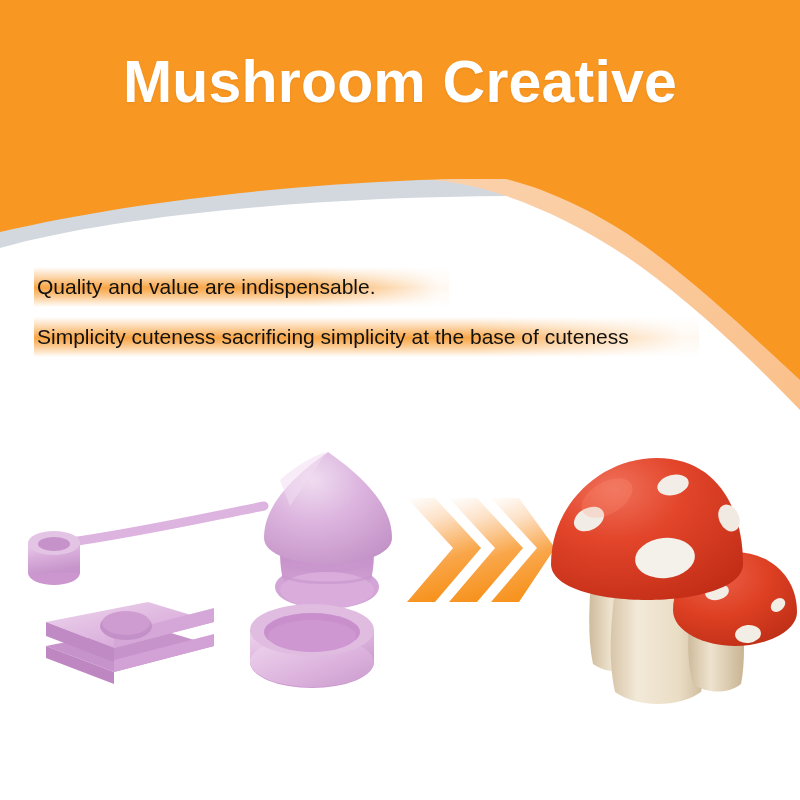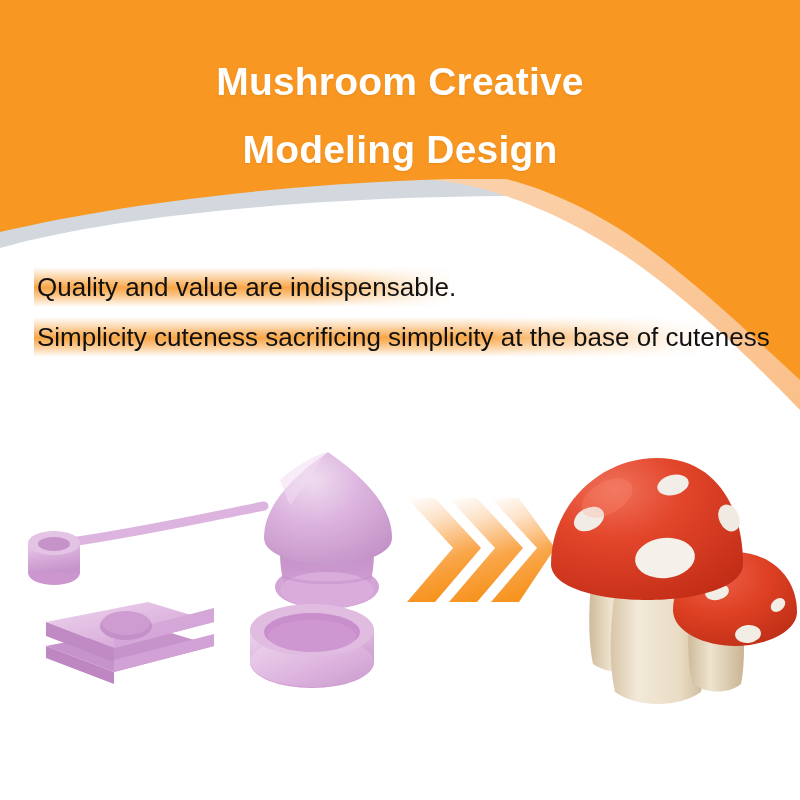--- a/index.html
+++ b/index.html
@@ -31,21 +31,21 @@
 
   #header-title {
     position: absolute;
     left: 0;
     top: 48px;
     width: 800px;
     text-align: center;
     color: #ffffff;
     font-family: "Liberation Sans", sans-serif;
     font-weight: bold;
-    font-size: 39px;
+    font-size: 59px;
     line-height: 68px;
     letter-spacing: 0.2px;
     text-shadow: 0 1px 2px rgba(160,80,0,0.18);
     z-index: 5;
   }
   #header-title .tline { display: block; white-space: nowrap; }
 
   
   .tagline-row {
     position: absolute;
@@ -74,21 +74,21 @@
     position: absolute;
     right: 0; top: 0; bottom: 0;
     width: 34%;
     background: linear-gradient(to right, rgba(255,255,255,0) 0%, rgba(255,255,255,0.92) 92%);
   }
   .tagline-row .txt {
     position: relative;
     z-index: 2;
     color: #111111;
     font-family: "Liberation Sans", sans-serif;
-    font-size: 26px;
+    font-size: 21px;
     font-weight: normal;
     white-space: nowrap;
     padding-left: 3px;
   }
   #tagline-1 { left: 34px; top: 267px; width: 415px; }
   #tagline-2 { left: 34px; top: 317px; width: 665px; }
 
   
   #product-area {
     position: absolute;
@@ -130,21 +130,20 @@
              C 520 176 660 183 800 196 Z"></path>
 
     <path fill="#F89722" d="M800 150 L800 380
              C 748 332 700 286 645 246
              C 575 196 500 170 448 172
              C 560 160 700 150 800 150 Z"></path>
   </svg>
 
   <div id="header-title">
     <span class="tline">Mushroom Creative</span>
-    <span class="tline">Modeling Design</span>
   </div>
 
   <div class="tagline-row" id="tagline-1">
     <span class="hl"></span>
     <span class="txt">Quality and value are indispensable.</span>
   </div>
 
   <div class="tagline-row" id="tagline-2">
     <span class="hl"></span>
     <span class="txt">Simplicity cuteness sacrificing simplicity at the base of cuteness</span>

